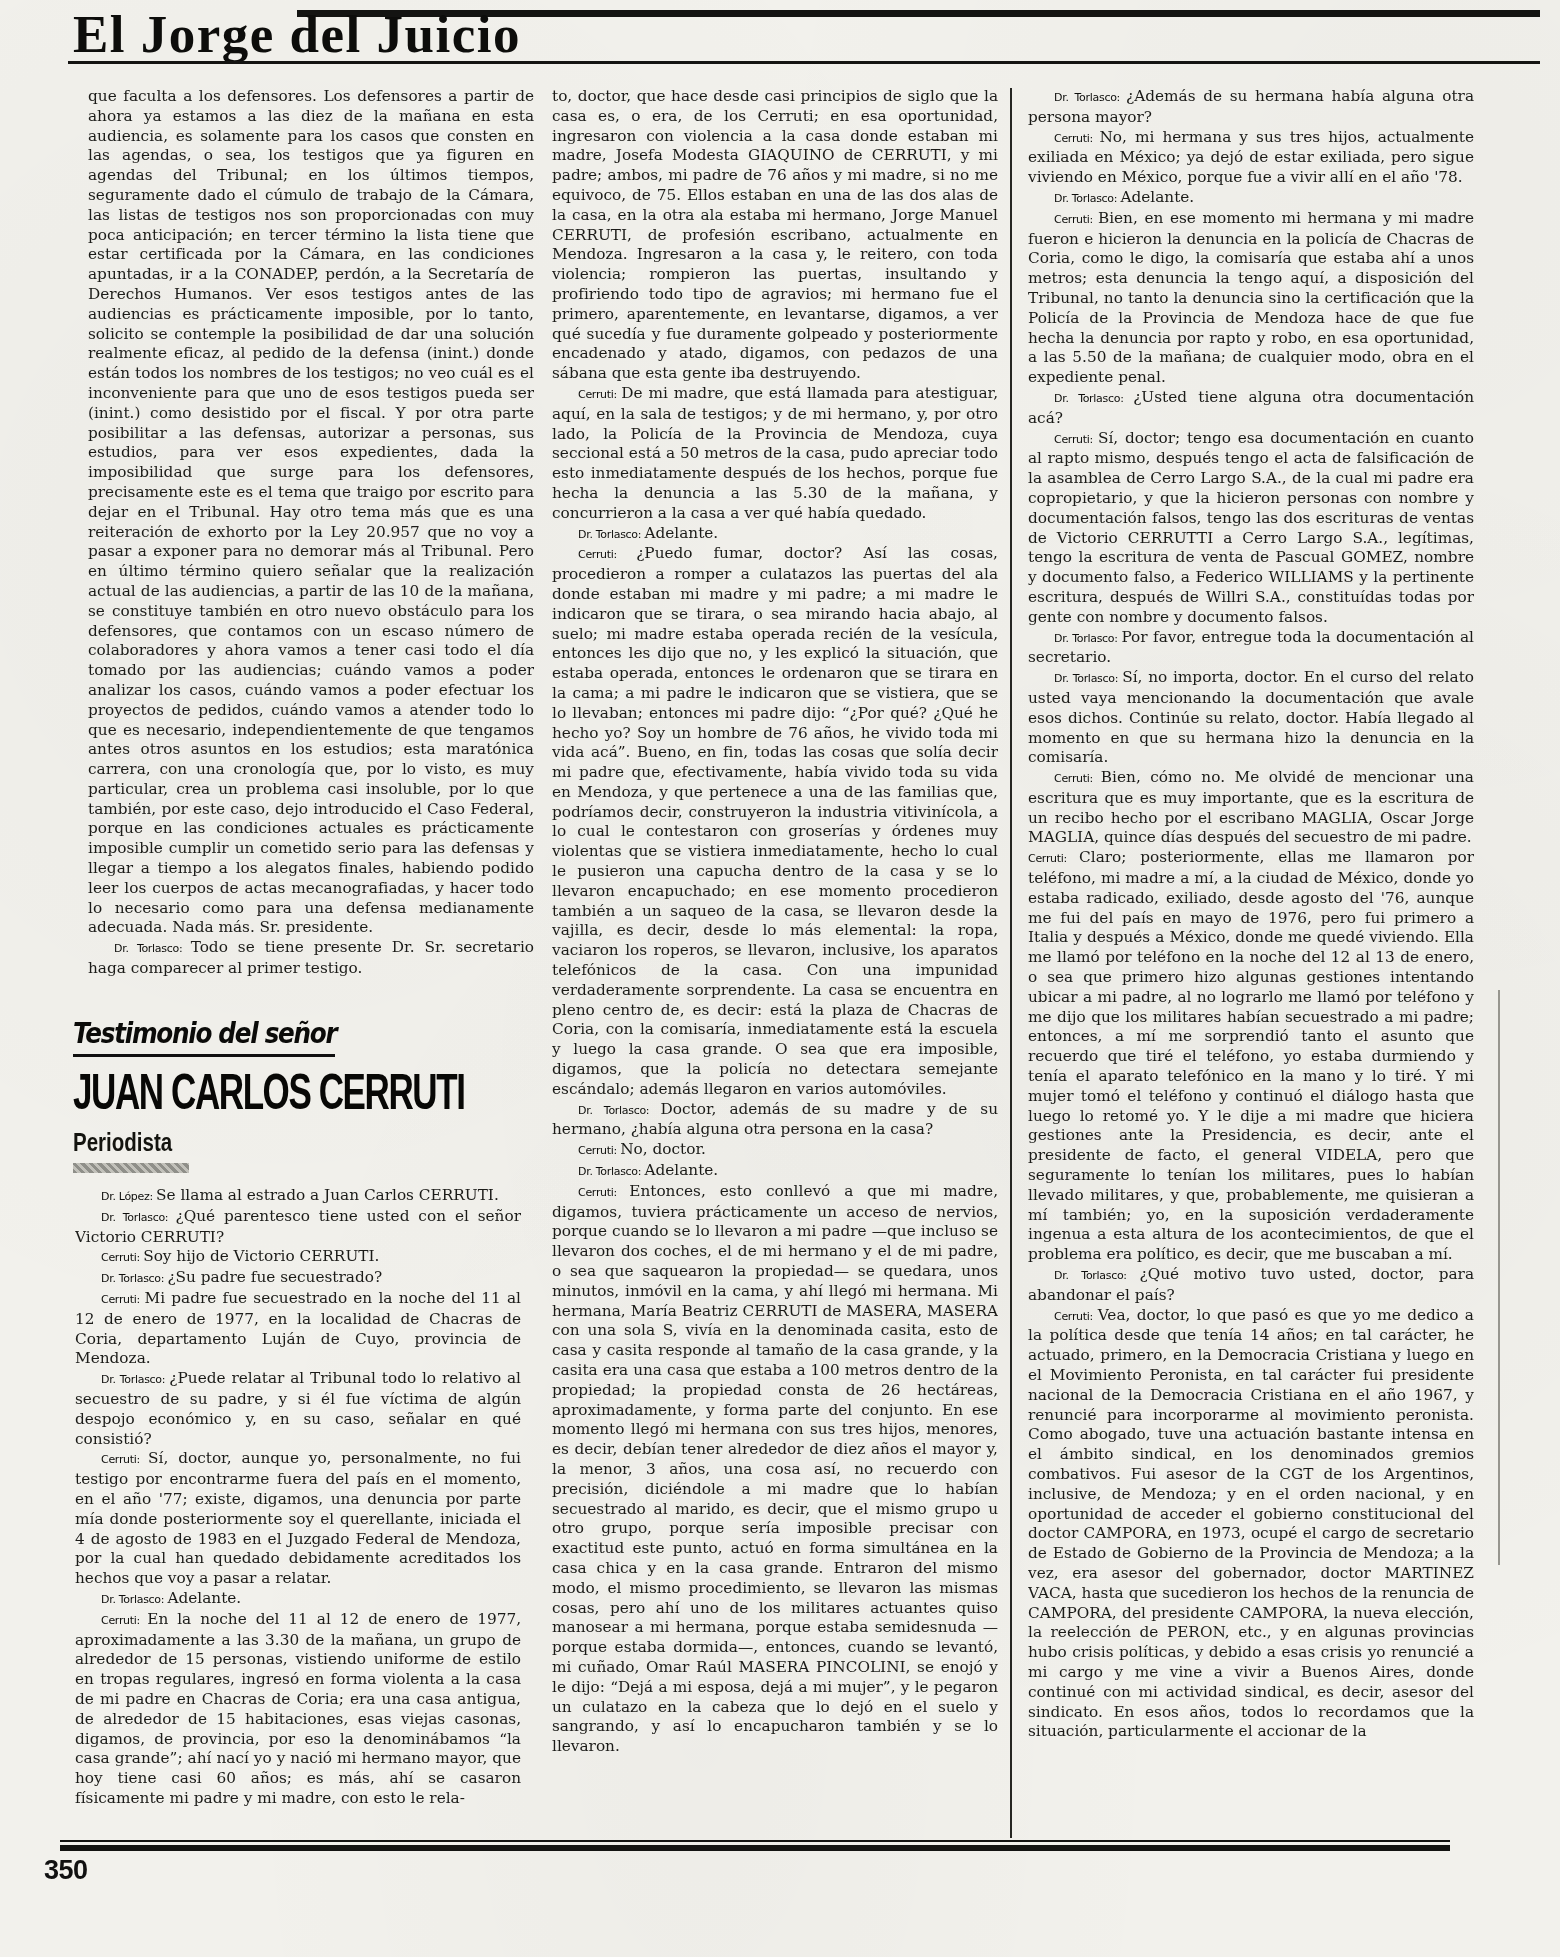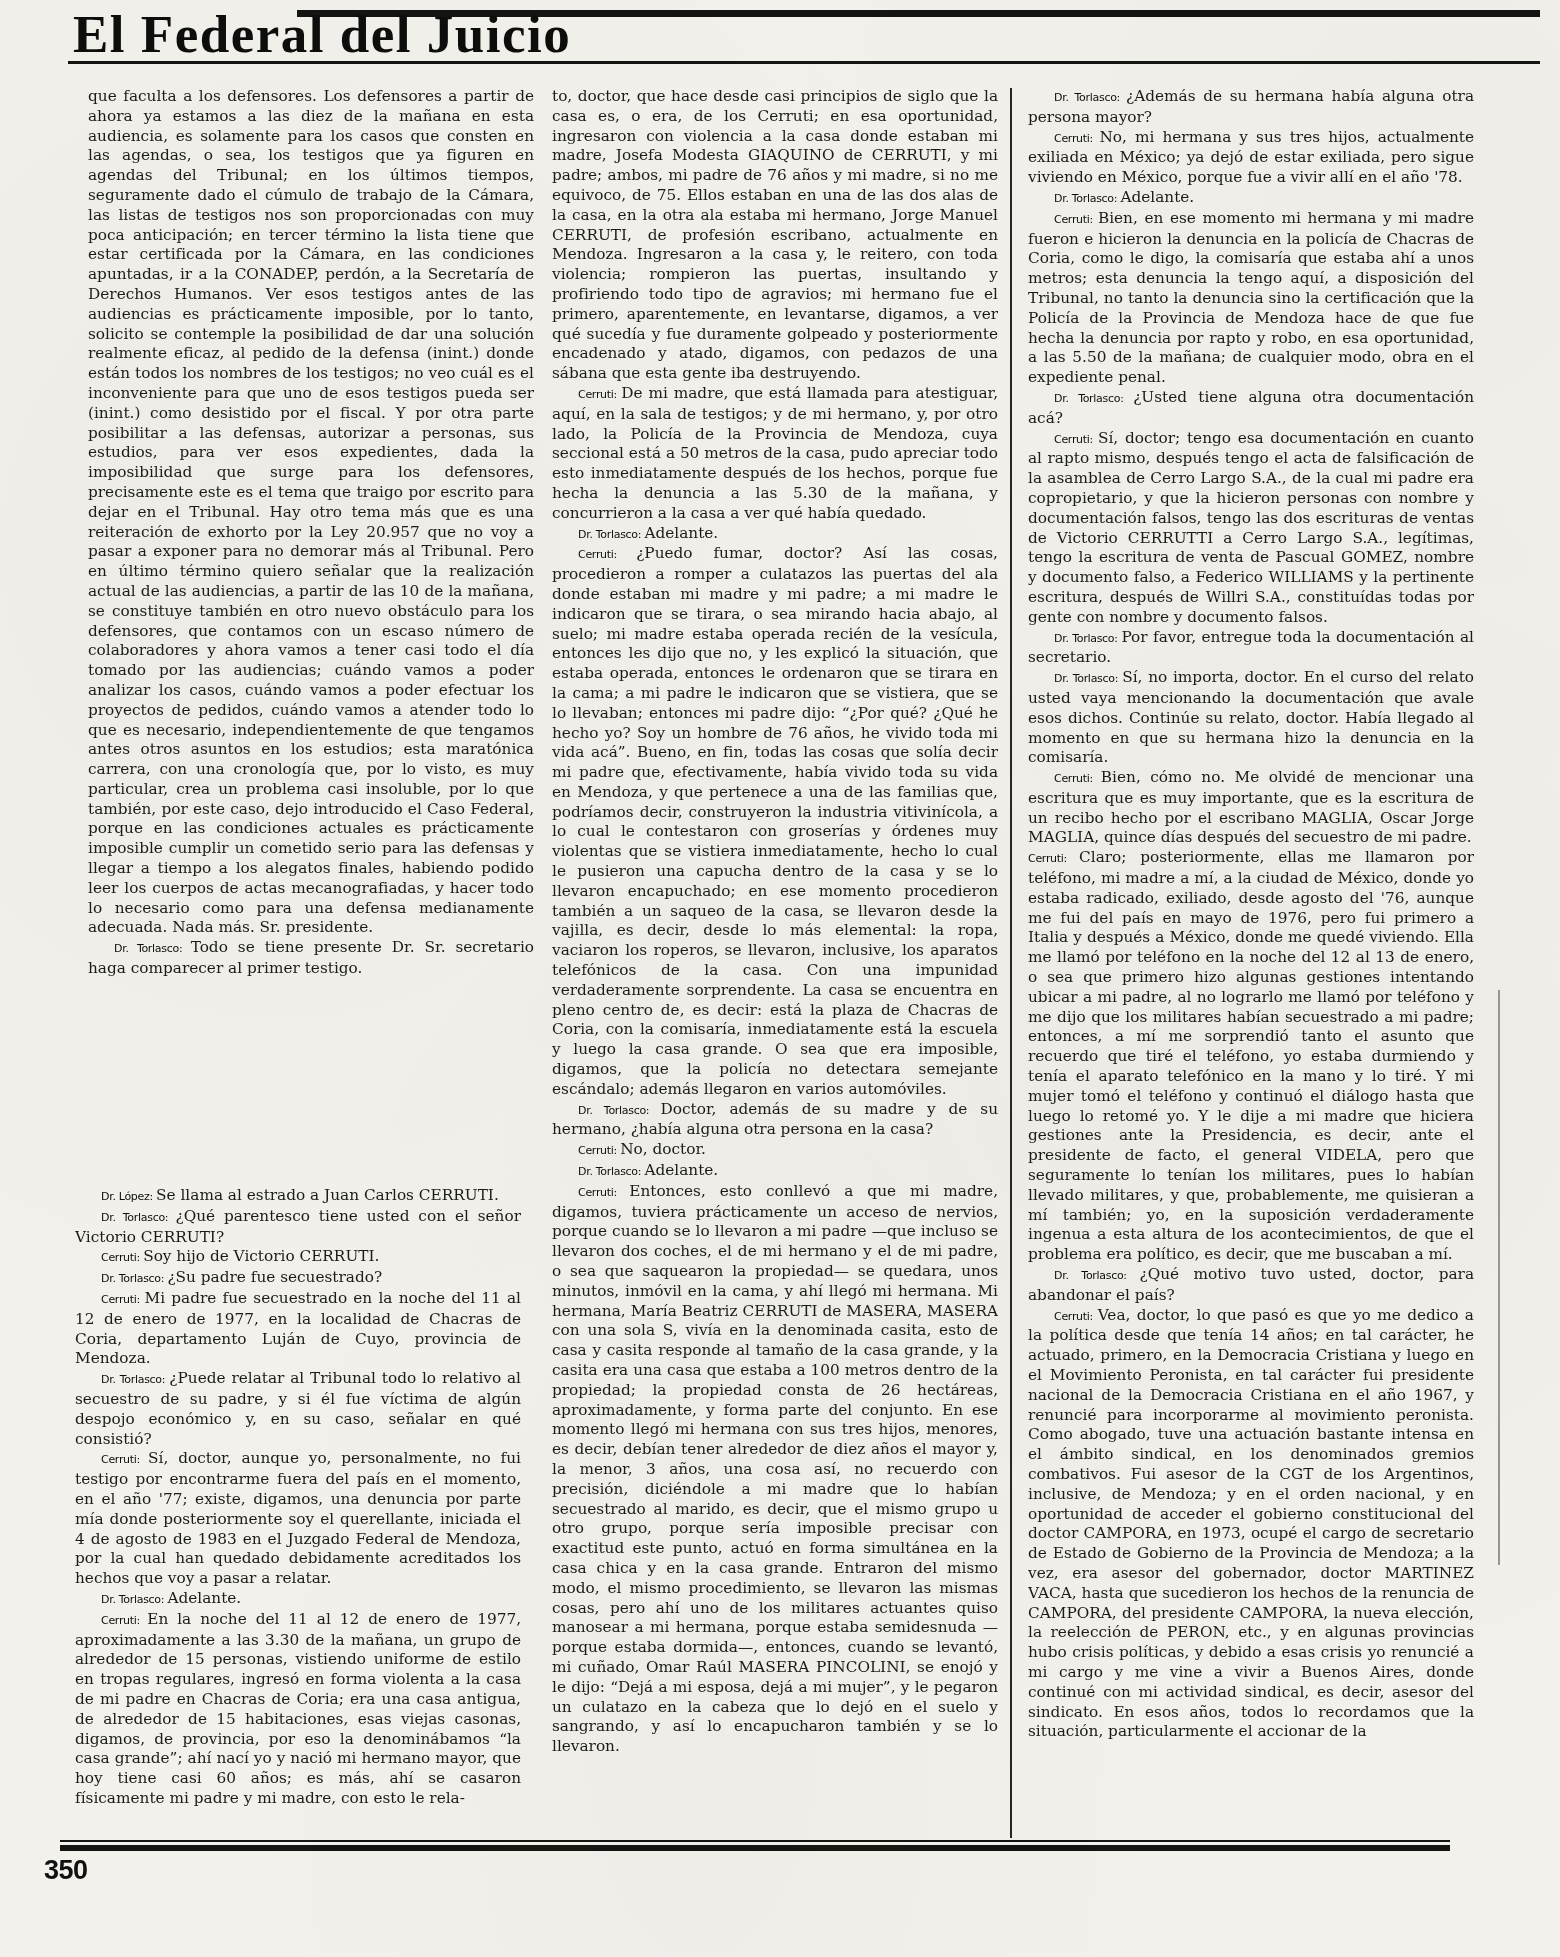--- a/index.html
+++ b/index.html
@@ -61,29 +61,36 @@
   .v-divider{position:absolute;left:1010px;top:88px;width:2px;height:1750px;background:#262622;}
   .scan-line{position:absolute;left:1498px;top:990px;width:2px;height:575px;background:#97968f;}
 </style>
 </head>
 <body>
 
 <div class="page">
 
   <div class="rule" style="left:297px;top:10px;width:1243px;height:7px;"></div>
 
-  <div class="masthead-title">El Federal del Juicio</div>
+  <div class="masthead-title">El Jorge del Juicio</div>
 
   <div class="rule" style="left:68px;top:61px;width:1472px;height:3px;"></div>
 
   <div class="column" style="left:88px;top:87px;max-height:920px;">
       <p class="flush">que faculta a los defensores. Los defensores a partir de ahora ya estamos a las diez de la mañana en esta audiencia, es solamente para los casos que consten en las agendas, o sea, los testigos que ya figuren en agendas del Tribunal; en los últimos tiempos, seguramente dado el cúmulo de trabajo de la Cámara, las listas de testigos nos son proporcionadas con muy poca anticipación; en tercer término la lista tiene que estar certificada por la Cámara, en las condiciones apuntadas, ir a la CONADEP, perdón, a la Secretaría de Derechos Humanos. Ver esos testigos antes de las audiencias es prácticamente imposible, por lo tanto, solicito se contemple la posibilidad de dar una solución realmente eficaz, al pedido de la defensa (inint.) donde están todos los nombres de los testigos; no veo cuál es el inconveniente para que uno de esos testigos pueda ser (inint.) como desistido por el fiscal. Y por otra parte posibilitar a las defensas, autorizar a personas, sus estudios, para ver esos expedientes, dada la imposibilidad que surge para los defensores, precisamente este es el tema que traigo por escrito para dejar en el Tribunal. Hay otro tema más que es una reiteración de exhorto por la Ley 20.957 que no voy a pasar a exponer para no demorar más al Tribunal. Pero en último término quiero señalar que la realización actual de las audiencias, a partir de las 10 de la mañana, se constituye también en otro nuevo obstáculo para los defensores, que contamos con un escaso número de colaboradores y ahora vamos a tener casi todo el día tomado por las audiencias; cuándo vamos a poder analizar los casos, cuándo vamos a poder efectuar los proyectos de pedidos, cuándo vamos a atender todo lo que es necesario, independientemente de que tengamos antes otros asuntos en los estudios; esta maratónica carrera, con una cronología que, por lo visto, es muy particular, crea un problema casi insoluble, por lo que también, por este caso, dejo introducido el Caso Federal, porque en las condiciones actuales es prácticamente imposible cumplir un cometido serio para las defensas y llegar a tiempo a los alegatos finales, habiendo podido leer los cuerpos de actas mecanografiadas, y hacer todo lo necesario como para una defensa medianamente adecuada. Nada más. Sr. presidente.</p>
       <p class=""><b class="speaker">Dr. Torlasco: </b>Todo se tiene presente Dr. Sr. secretario haga comparecer al primer testigo.</p>
     </div>
 
+  <div class="headline">
+    <div class="headline-kicker">Testimonio del señor</div>
+    <div class="kicker-rule"></div>
+    <div class="headline-title">JUAN CARLOS CERRUTI</div>
+    <div class="headline-subtitle">Periodista</div>
+    <div class="headline-bar"></div>
+  </div>
 
   <div class="column" style="left:75px;top:1186px;max-height:652px;">
       <p class=""><b class="speaker">Dr. López: </b>Se llama al estrado a Juan Carlos CERRUTI.</p>
       <p class=""><b class="speaker">Dr. Torlasco: </b>¿Qué parentesco tiene usted con el señor Victorio CERRUTI?</p>
       <p class=""><b class="speaker">Cerruti: </b>Soy hijo de Victorio CERRUTI.</p>
       <p class=""><b class="speaker">Dr. Torlasco: </b>¿Su padre fue secuestrado?</p>
       <p class=""><b class="speaker">Cerruti: </b>Mi padre fue secuestrado en la noche del 11 al 12 de enero de 1977, en la localidad de Chacras de Coria, departamento Luján de Cuyo, provincia de Mendoza.</p>
       <p class=""><b class="speaker">Dr. Torlasco: </b>¿Puede relatar al Tribunal todo lo relativo al secuestro de su padre, y si él fue víctima de algún despojo económico y, en su caso, señalar en qué consistió?</p>
       <p class=""><b class="speaker">Cerruti: </b>Sí, doctor, aunque yo, personalmente, no fui testigo por encontrarme fuera del país en el momento, en el año '77; existe, digamos, una denuncia por parte mía donde posteriormente soy el querellante, iniciada el 4 de agosto de 1983 en el Juzgado Federal de Mendoza, por la cual han quedado debidamente acreditados los hechos que voy a pasar a relatar.</p>
       <p class=""><b class="speaker">Dr. Torlasco: </b>Adelante.</p>

